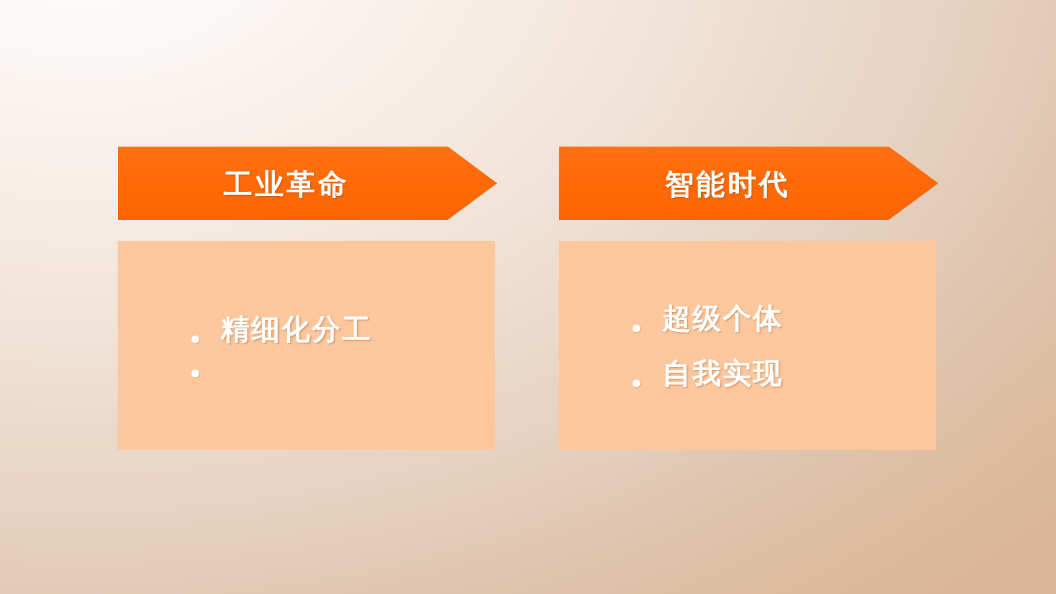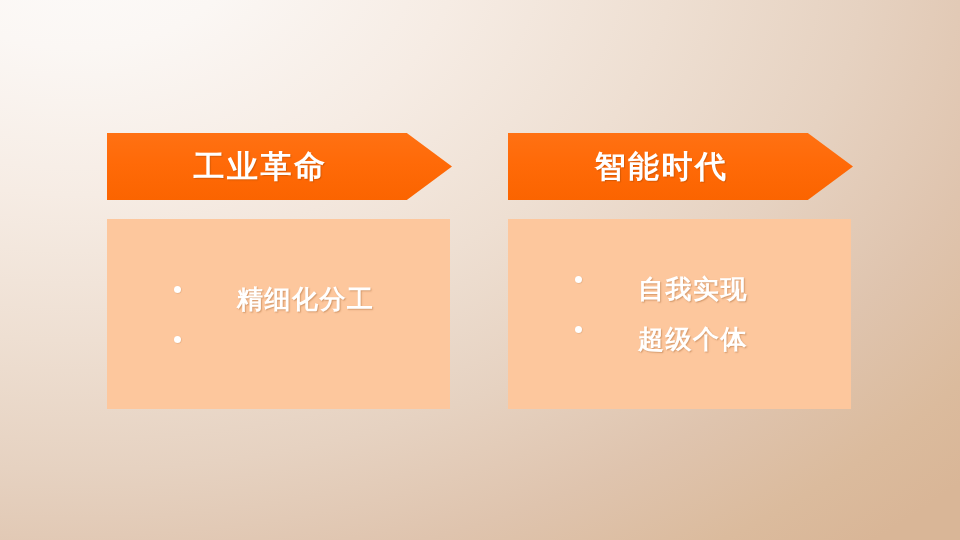--- a/index.html
+++ b/index.html
@@ -49,21 +49,21 @@
     -webkit-clip-path: polygon(0 0, 86.9% 0, 100% 50%, 86.9% 100%, 0 100%);
     clip-path: polygon(0 0, 86.9% 0, 100% 50%, 86.9% 100%, 0 100%);
     display: flex;
     align-items: center;
     justify-content: center;
     box-sizing: border-box;
     padding-right: 38px;
   }
   .arrow-title {
     color: #ffffff;
-    font-size: 31px;
+    font-size: 26px;
     font-weight: bold;
     letter-spacing: 2.5px;
     line-height: 1;
     white-space: nowrap;
     text-shadow: 1px 1px 1px rgba(120, 55, 10, 0.30);
   }
 
   
   .content-panel {
     position: absolute;
@@ -76,25 +76,24 @@
     display: flex;
     flex-direction: column;
     justify-content: center;
     align-items: center;
     gap: 24px;
   }
 
   
   .bullet-row {
     display: flex;
-    align-items: flex-start;
+    align-items: flex-end;
     justify-content: flex-start;
     width: 215px;
     margin-left: 6px;
-    gap: 36px;
   }
   .bullet-dot {
     width: 7px;
     height: 7px;
     border-radius: 50%;
     background: #ffffff;
     flex: 0 0 auto;
     margin-right: 20px;
     box-shadow: 0.5px 0.5px 1px rgba(150, 85, 35, 0.30);
   }
@@ -136,24 +135,24 @@
   <div class="column right">
 
     <div class="arrow-banner">
       <span class="arrow-title">智能时代</span>
     </div>
 
     <div class="content-panel">
 
       <div class="bullet-row">
         <span class="bullet-dot"></span>
-        <span class="bullet-text">自我实现</span>
+        <span class="bullet-text">超级个体</span>
       </div>
 
       <div class="bullet-row">
         <span class="bullet-dot"></span>
-        <span class="bullet-text">超级个体</span>
+        <span class="bullet-text">自我实现</span>
       </div>
 
     </div>
   </div>
 
 </div>
 
 </body></html>

